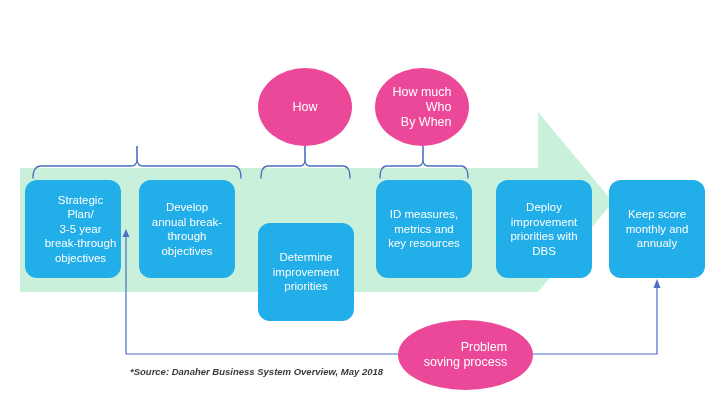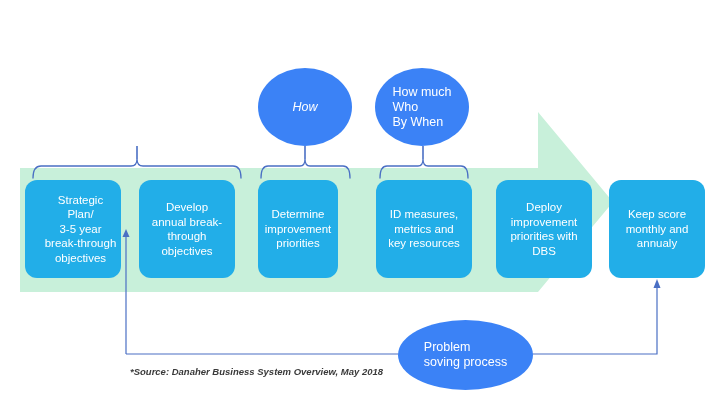--- a/index.html
+++ b/index.html
@@ -42,32 +42,32 @@
   }
   #band-layer   { z-index: 1; }
   #brace-layer  { z-index: 3; }
   #connect-layer{ z-index: 2; }
 
   
   .ellipse {
     position: absolute;
     z-index: 5;
     border-radius: 50%;
-    background: #3b82f6;
+    background: #ec4899;
     display: flex;
     align-items: center;
     justify-content: center;
-    text-align: left;
+    text-align: right;
     color: #ffffff;
     font-size: 12.5px;
     line-height: 15px;
     box-sizing: border-box;
   }
   #ellipse-what      { left: 88px;  top: 68px;  width: 98px;  height: 78px; }
-  #ellipse-how       { left: 258px; top: 68px;  width: 94px;  height: 78px; font-style: italic; }
+  #ellipse-how       { left: 258px; top: 68px;  width: 94px;  height: 78px; }
   #ellipse-howmuch   { left: 375px; top: 68px;  width: 94px;  height: 78px; }
   #ellipse-problem   { left: 398px; top: 320px; width: 135px; height: 70px;
                        font-size: 12.5px; }
 
   
   .pbox {
     position: absolute;
     z-index: 4;
     background: #22AEE8;
     border-radius: 12px;
@@ -78,21 +78,21 @@
     align-items: center;
     justify-content: center;
     text-align: center;
     box-sizing: border-box;
     padding: 2px 4px;
     top: 180px;
     height: 98px;
   }
   #pbox-0 { left: 25px;  width: 96px; padding-left: 19px; }
   #pbox-1 { left: 139px; width: 96px; }
-  #pbox-2 { left: 258px; width: 80px; }
+  #pbox-2 { left: 258px; width: 96px; margin-top: 43px; }
   #pbox-3 { left: 376px; width: 96px; }
   #pbox-4 { left: 496px; width: 96px; }
   #pbox-5 { left: 609px; width: 96px; }
 
   
   #source {
     position: absolute;
     z-index: 6;
     left: 130px;
     top: 366px;

